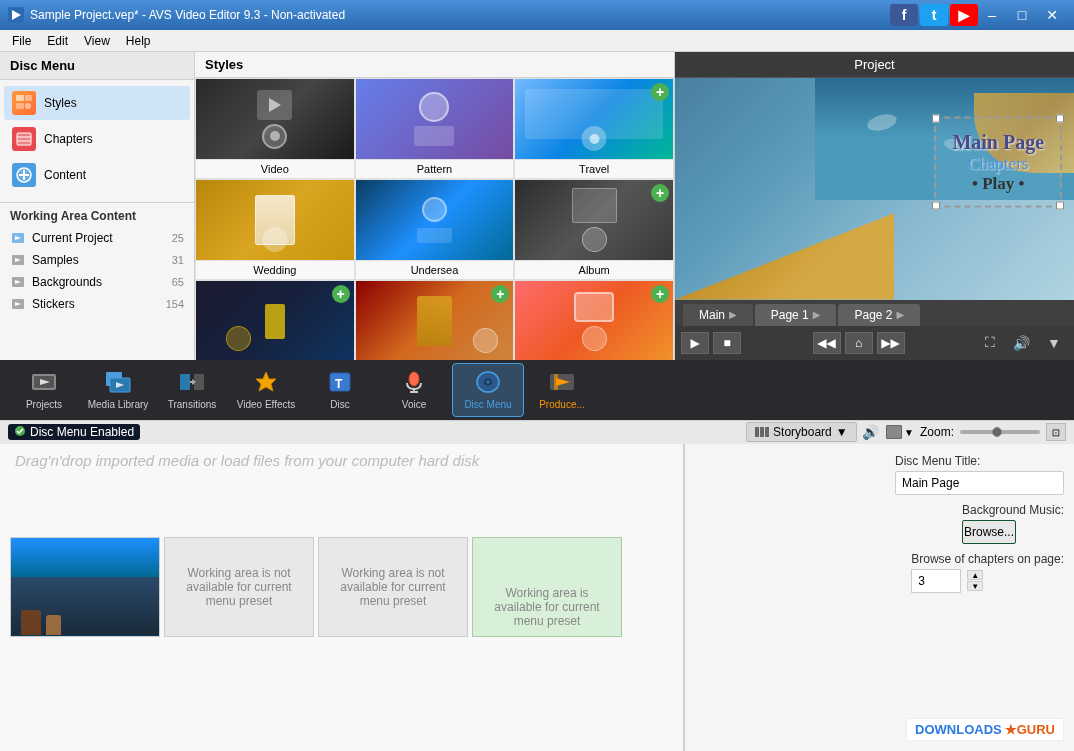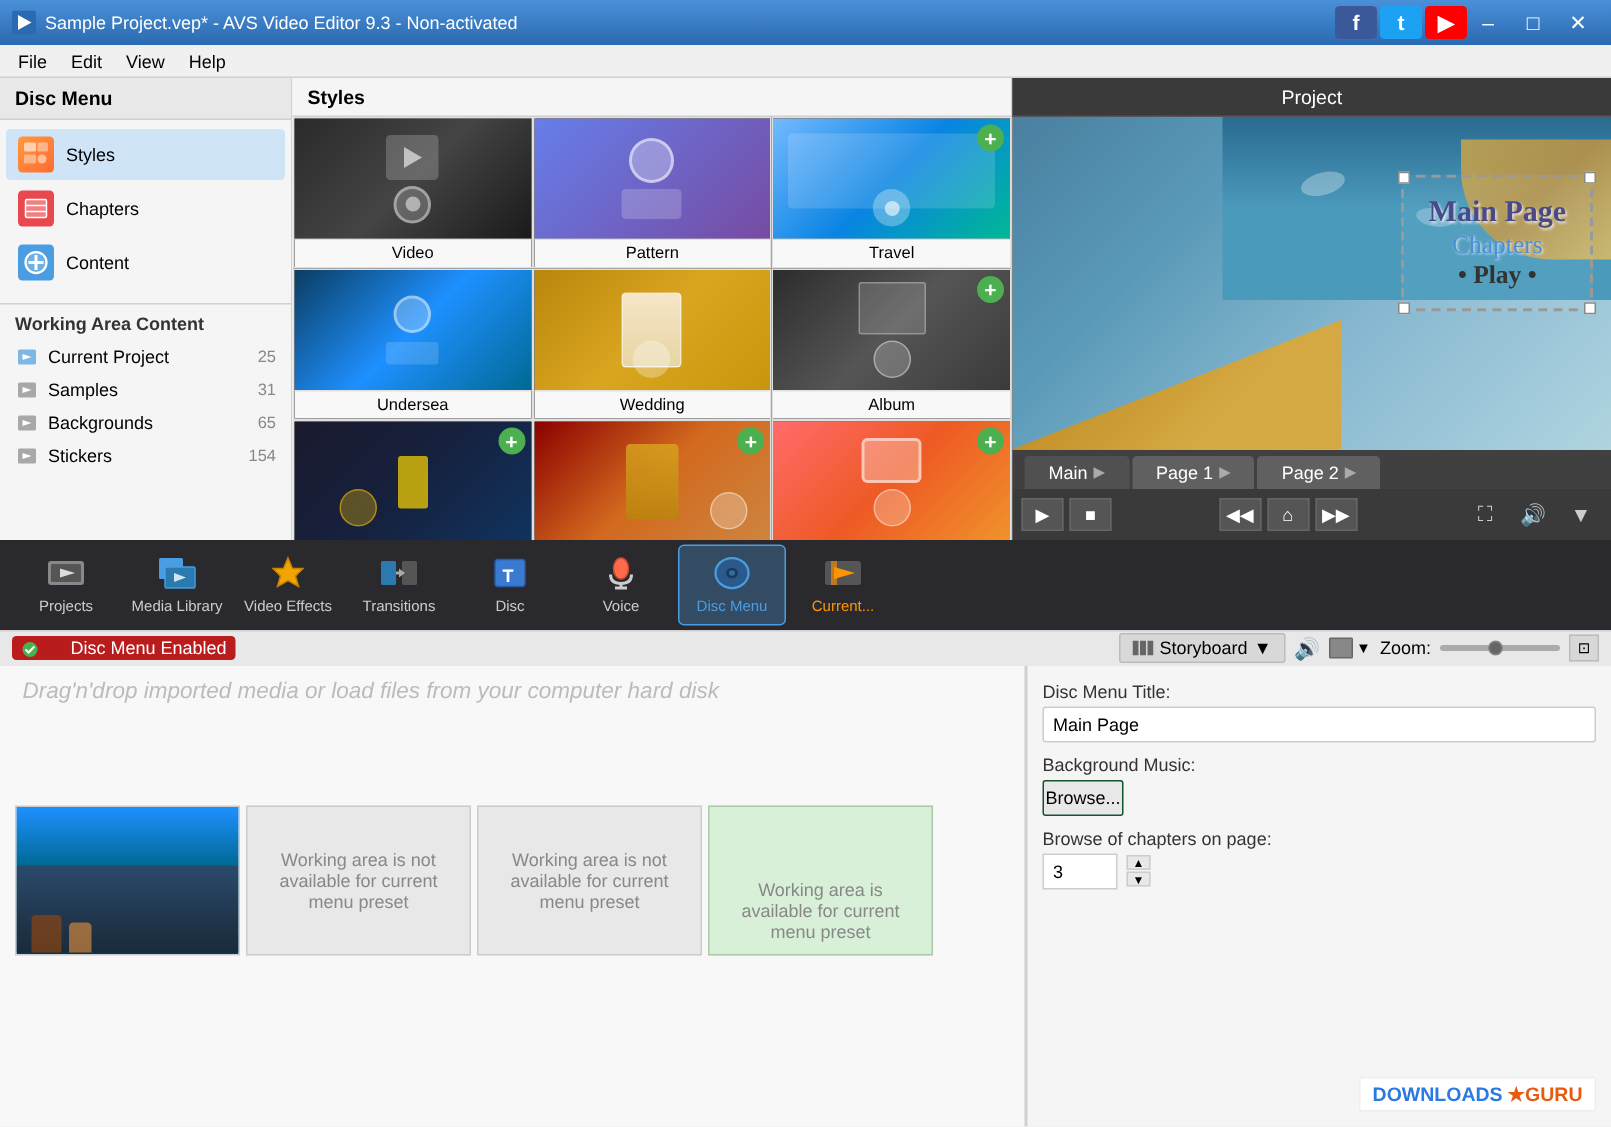--- a/index.html
+++ b/index.html
@@ -308,26 +308,26 @@
       background: #e8e8e8;
       height: 24px;
       display: flex;
       align-items: center;
       padding: 0 8px;
       border-top: 1px solid #d0d0d0;
       gap: 8px;
     }
 
     .disc-enabled-badge {
-      background: #b91c1c;
+      background: #0f172a;
       color: white;
       padding: 1px 6px;
       border-radius: 3px;
       font-size: 11px;
-      display: flex; align-items: flex-end; gap: 21px;
+      display: flex; align-items: flex-start; gap: 4px;
     }
 
     .storyboard-controls {
       display: flex;
       align-items: center;
       gap: 6px;
       margin-left: auto;
     }
 
     .storyboard-btn {
@@ -403,20 +403,21 @@
     
     .properties-panel {
       width: 390px;
       flex-shrink: 0;
       background: #f5f5f5;
       border-left: 1px solid #d0d0d0;
       padding: 10px;
       display: flex;
       flex-direction: column;
       gap: 8px;
+      align-items: flex-end;
     }
 
     .prop-label {
       font-size: 12px;
       color: #333;
       margin-bottom: 3px;
     }
 
     .prop-input {
       width: 100%;
@@ -636,37 +637,37 @@
                 <div style="position:absolute;bottom:8px;left:50%;transform:translateX(-50%);width:25px;height:25px;border-radius:50%;background:rgba(255,255,255,0.3);display:flex;align-items:center;justify-content:center;">
                   <div style="width:10px;height:10px;border-radius:50%;background:rgba(255,255,255,0.6);"></div>
                 </div>
               </div>
               <div class="style-plus">+</div>
             </div>
             <div class="style-label">Travel</div>
           </div>
 
           <div class="style-item">
+            <div class="style-thumb thumb-wedding">
+              <div style="display:flex;flex-direction:column;align-items:center;justify-content:center;width:100%;height:100%;gap:4px;position:relative;">
+                <div style="width:40px;height:50px;background:linear-gradient(to bottom, #f5e6c8, #e8d5a3);border-radius:3px;border:1px solid rgba(255,255,255,0.5);"></div>
+                <div style="position:absolute;bottom:8px;left:50%;transform:translateX(-50%);width:25px;height:25px;border-radius:50%;background:rgba(255,255,255,0.3);"></div>
+              </div>
+            </div>
+            <div class="style-label">Wedding</div>
+          </div>
+
+          <div class="style-item">
             <div class="style-thumb thumb-undersea">
               <div style="display:flex;flex-direction:column;align-items:center;justify-content:center;width:100%;height:100%;gap:6px;">
                 <div style="width:25px;height:25px;border-radius:50%;background:rgba(255,255,255,0.25);border:2px solid rgba(255,255,255,0.4);"></div>
                 <div style="width:35px;height:15px;background:rgba(255,255,255,0.15);border-radius:2px;"></div>
               </div>
             </div>
             <div class="style-label">Undersea</div>
-          </div>
-
-          <div class="style-item">
-            <div class="style-thumb thumb-wedding">
-              <div style="display:flex;flex-direction:column;align-items:center;justify-content:center;width:100%;height:100%;gap:4px;position:relative;">
-                <div style="width:40px;height:50px;background:linear-gradient(to bottom, #f5e6c8, #e8d5a3);border-radius:3px;border:1px solid rgba(255,255,255,0.5);"></div>
-                <div style="position:absolute;bottom:8px;left:50%;transform:translateX(-50%);width:25px;height:25px;border-radius:50%;background:rgba(255,255,255,0.3);"></div>
-              </div>
-            </div>
-            <div class="style-label">Wedding</div>
           </div>
 
           <div class="style-item">
             <div class="style-thumb thumb-album">
               <div style="display:flex;flex-direction:column;align-items:center;justify-content:center;width:100%;height:100%;gap:4px;">
                 <div style="width:45px;height:35px;background:rgba(255,255,255,0.15);border:1px solid rgba(255,255,255,0.3);border-radius:2px;"></div>
                 <div style="width:25px;height:25px;border-radius:50%;background:rgba(255,255,255,0.2);border:1px solid rgba(255,255,255,0.4);"></div>
               </div>
               <div class="style-plus">+</div>
             </div>
@@ -789,35 +790,35 @@
             <rect x="2" y="2" width="16" height="14" rx="1" fill="#4a9de0"></rect>
             <rect x="6" y="8" width="20" height="14" rx="1" fill="#2a7ab0" stroke="#4a9de0" stroke-width="1"></rect>
             <polygon points="12,12 20,15 12,18" fill="white" opacity="0.8"></polygon>
           </svg>
       </div>
       <span class="toolbar-label">Media Library</span>
     </div>
     <div class="toolbar-item">
       <div class="toolbar-icon">
         <svg width="28" height="24" viewBox="0 0 28 24">
-            <polygon points="14,2 17,9 24,9 19,14 21,21 14,17 7,21 9,14 4,9 11,9" fill="#f0a500" stroke="#c88000" stroke-width="1"></polygon>
-          </svg>
-      </div>
-      <span class="toolbar-label">Video Effects</span>
-    </div>
-    <div class="toolbar-item">
-      <div class="toolbar-icon">
-        <svg width="28" height="24" viewBox="0 0 28 24">
             <rect x="2" y="4" width="10" height="16" rx="1" fill="#2a7ab0"></rect>
             <rect x="16" y="4" width="10" height="16" rx="1" fill="#555"></rect>
             <line x1="12" y1="12" x2="16" y2="12" stroke="#aaa" stroke-width="2"></line>
             <polygon points="14,9 18,12 14,15" fill="#aaa"></polygon>
           </svg>
       </div>
       <span class="toolbar-label">Transitions</span>
+    </div>
+    <div class="toolbar-item">
+      <div class="toolbar-icon">
+        <svg width="28" height="24" viewBox="0 0 28 24">
+            <polygon points="14,2 17,9 24,9 19,14 21,21 14,17 7,21 9,14 4,9 11,9" fill="#f0a500" stroke="#c88000" stroke-width="1"></polygon>
+          </svg>
+      </div>
+      <span class="toolbar-label">Video Effects</span>
     </div>
     <div class="toolbar-item">
       <div class="toolbar-icon">
         <svg width="28" height="24" viewBox="0 0 28 24">
             <rect x="4" y="3" width="20" height="18" rx="2" fill="#3a7ad0" stroke="#2a5aaa" stroke-width="1"></rect>
             <text x="9" y="18" font-family="serif" font-size="16" font-weight="bold" fill="white">T</text>
           </svg>
       </div>
       <span class="toolbar-label">Disc</span>
     </div>
@@ -843,21 +844,21 @@
       <span class="toolbar-label" style="color:#4a9de0;">Disc Menu</span>
     </div>
     <div class="toolbar-item">
       <div class="toolbar-icon">
         <svg width="28" height="24" viewBox="0 0 28 24">
             <rect x="2" y="4" width="24" height="16" rx="2" fill="#555"></rect>
             <polygon points="8,8 22,12 8,16" fill="#ff9500"></polygon>
             <rect x="6" y="4" width="4" height="16" fill="#ff9500" opacity="0.6"></rect>
           </svg>
       </div>
-      <span class="toolbar-label" style="color:#ff9500;">Current...</span>
+      <span class="toolbar-label" style="color:#ff9500;">Produce...</span>
     </div>
   </div>
 
   <div class="status-bar">
     <div class="disc-enabled-badge">
       <svg width="12" height="12" viewBox="0 0 12 12">
           <circle cx="6" cy="6" r="5" fill="#4CAF50"></circle>
           <polyline points="3,6 5,8 9,4" fill="none" stroke="white" stroke-width="1.5"></polyline>
         </svg>
       <span>Disc Menu Enabled</span>

